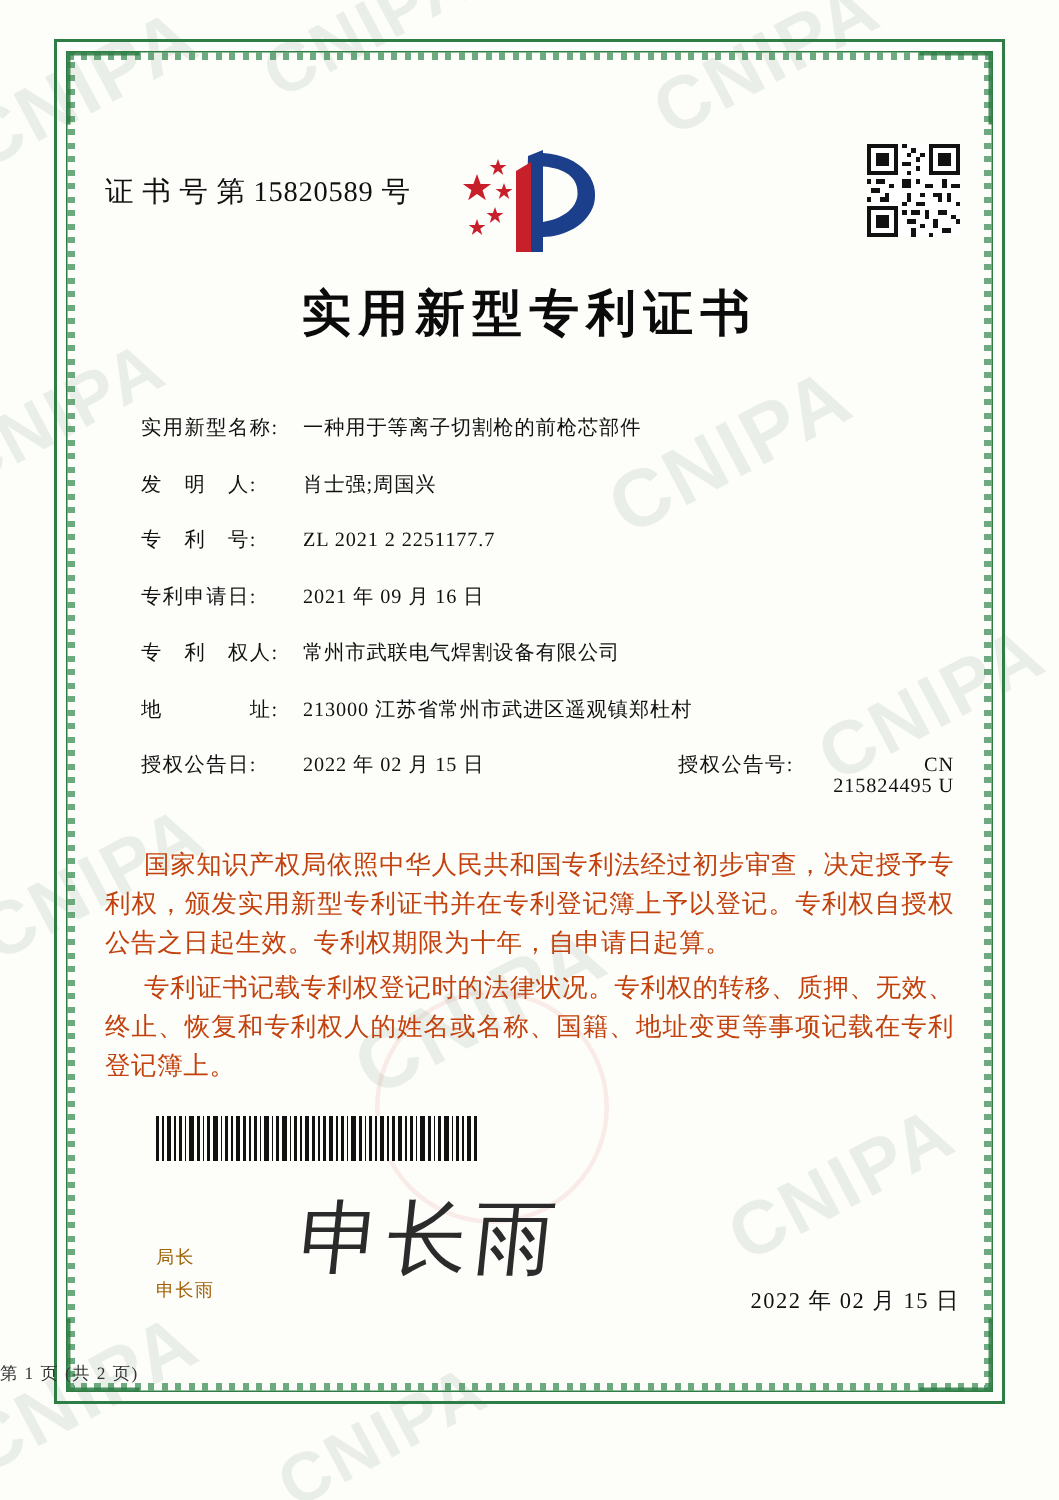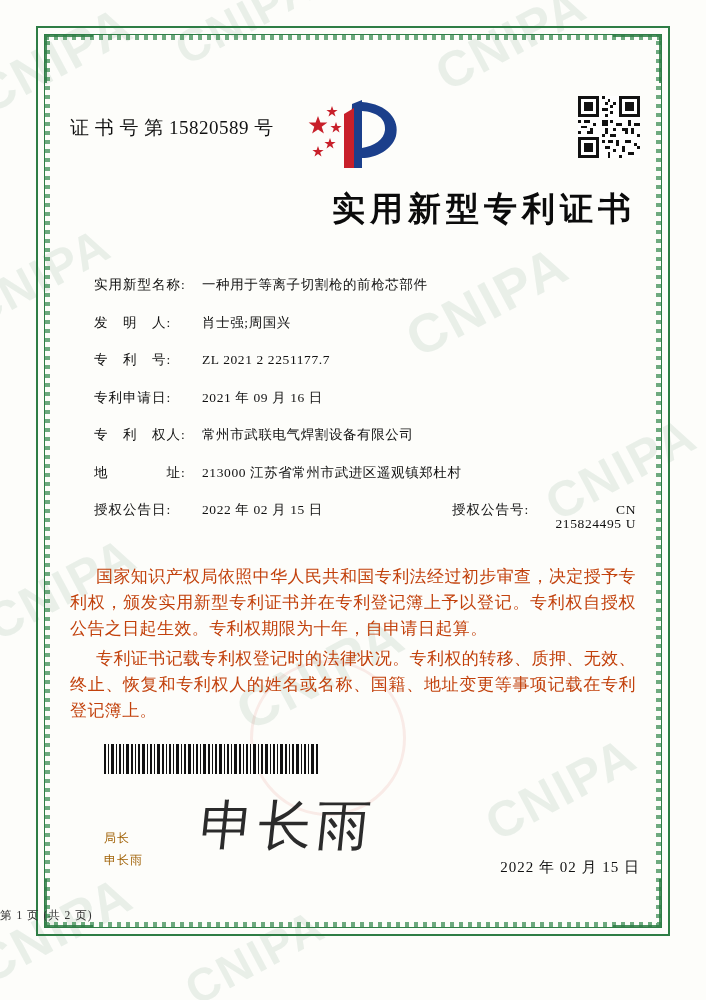--- a/index.html
+++ b/index.html
@@ -110,21 +110,21 @@
   .qr {
     position: absolute;
     right: 66px;
     top: 96px;
     width: 62px;
     height: 62px;
   }
 
   .title {
     margin-top: 46px;
-    text-align: right;
+    text-align: center;
     font-size: 33px;
     font-weight: bold;
     letter-spacing: 5px;
     color: #0b0b0b;
     font-family: "Liberation Serif", serif;
   }
 
   .fields {
     margin-top: 46px;
     font-size: 13.5px;

